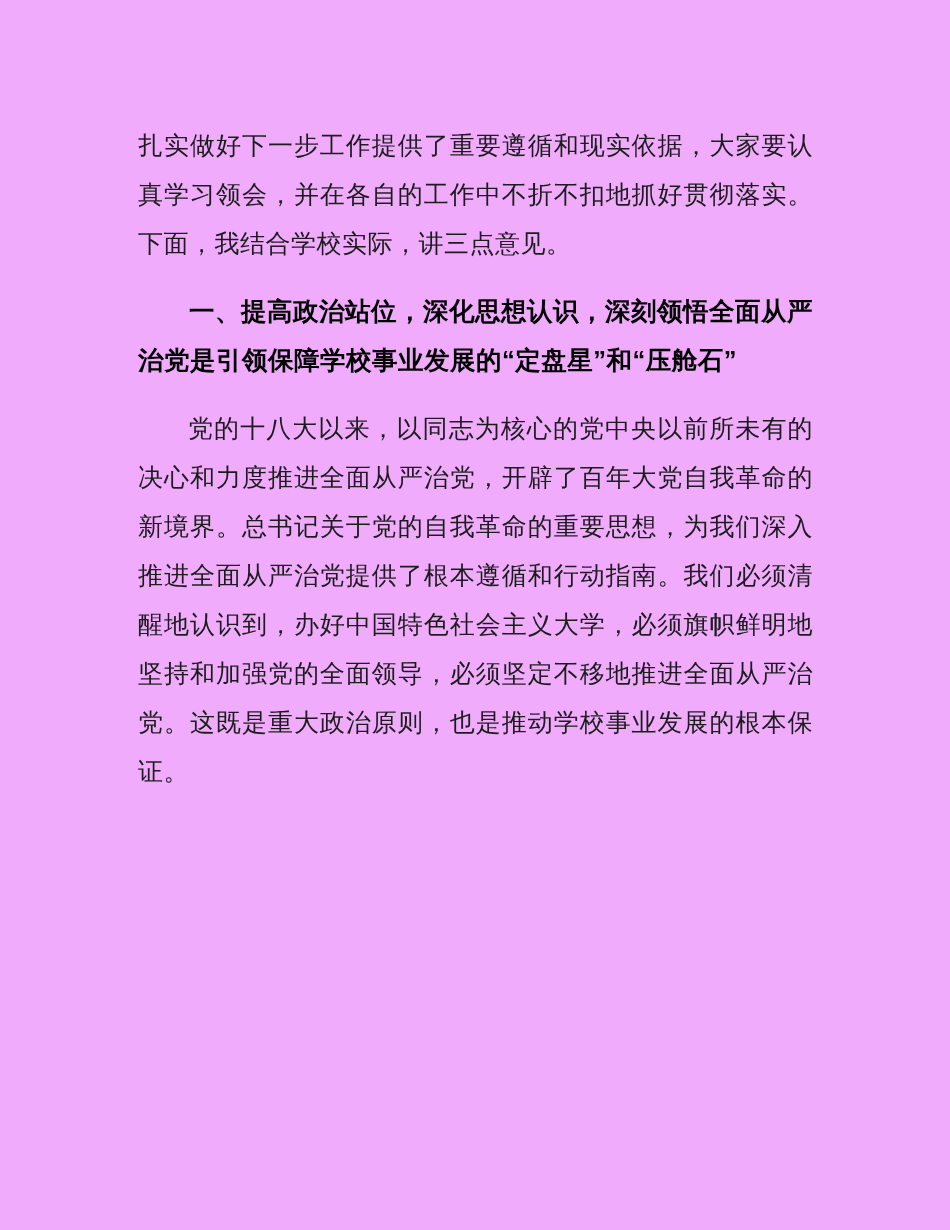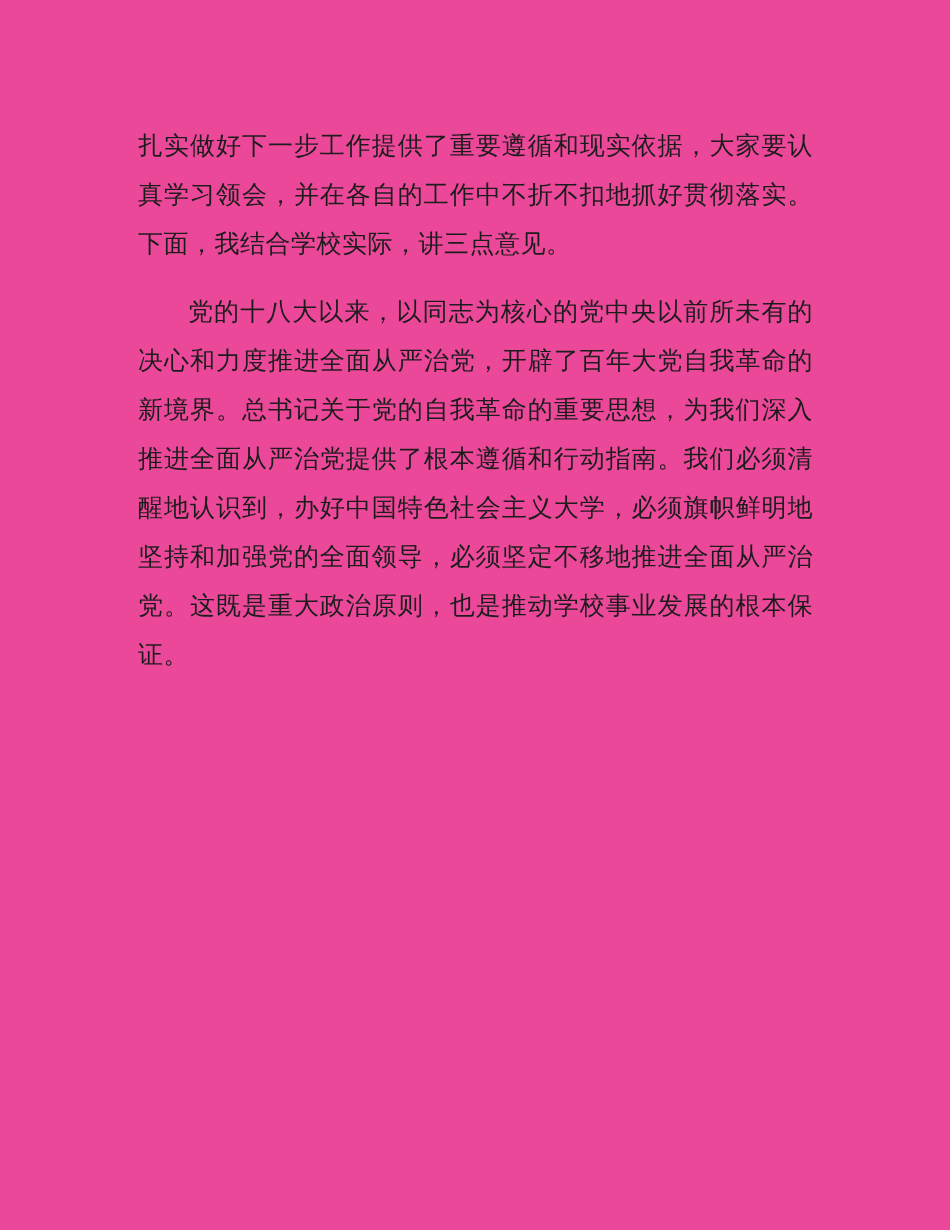--- a/index.html
+++ b/index.html
@@ -5,21 +5,21 @@
   html, body {
     margin: 0;
     padding: 0;
     background: #ffffff;
   }
   .page {
     position: relative;
     width: 950px;
     height: 1230px;
     box-sizing: border-box;
-    background: #ec4899;
+    background: #f0abfc;
     padding: 121px 137px 0 138px;
     overflow: hidden;
     font-family: "Liberation Serif", "DejaVu Serif", serif;
     font-size: 25px;
     line-height: 49px;
     color: #1c1c1c;
     text-align: justify;
     letter-spacing: 0.5px;
   }
   .para {
@@ -44,17 +44,18 @@
     font-size: 25.5px;
   }
 </style>
 </head>
 <body>
 
 <div class="page">
 
   <p class="para no-indent">扎实做好下一步工作提供了重要遵循和现实依据，大家要认真学习领会，并在各自的工作中不折不扣地抓好贯彻落实。下面，我结合学校实际，讲三点意见。</p>
 
+  <p class="heading">一、提高政治站位，深化思想认识，深刻领悟全面从严治党是引领保障学校事业发展的“定盘星”和“压舱石”</p>
 
   <p class="para">党的十八大以来，以同志为核心的党中央以前所未有的决心和力度推进全面从严治党，开辟了百年大党自我革命的新境界。总书记关于党的自我革命的重要思想，为我们深入推进全面从严治党提供了根本遵循和行动指南。我们必须清醒地认识到，办好中国特色社会主义大学，必须旗帜鲜明地坚持和加强党的全面领导，必须坚定不移地推进全面从严治党。这既是重大政治原则，也是推动学校事业发展的根本保证。</p>
 
 
 </div>
 
 </body></html>

